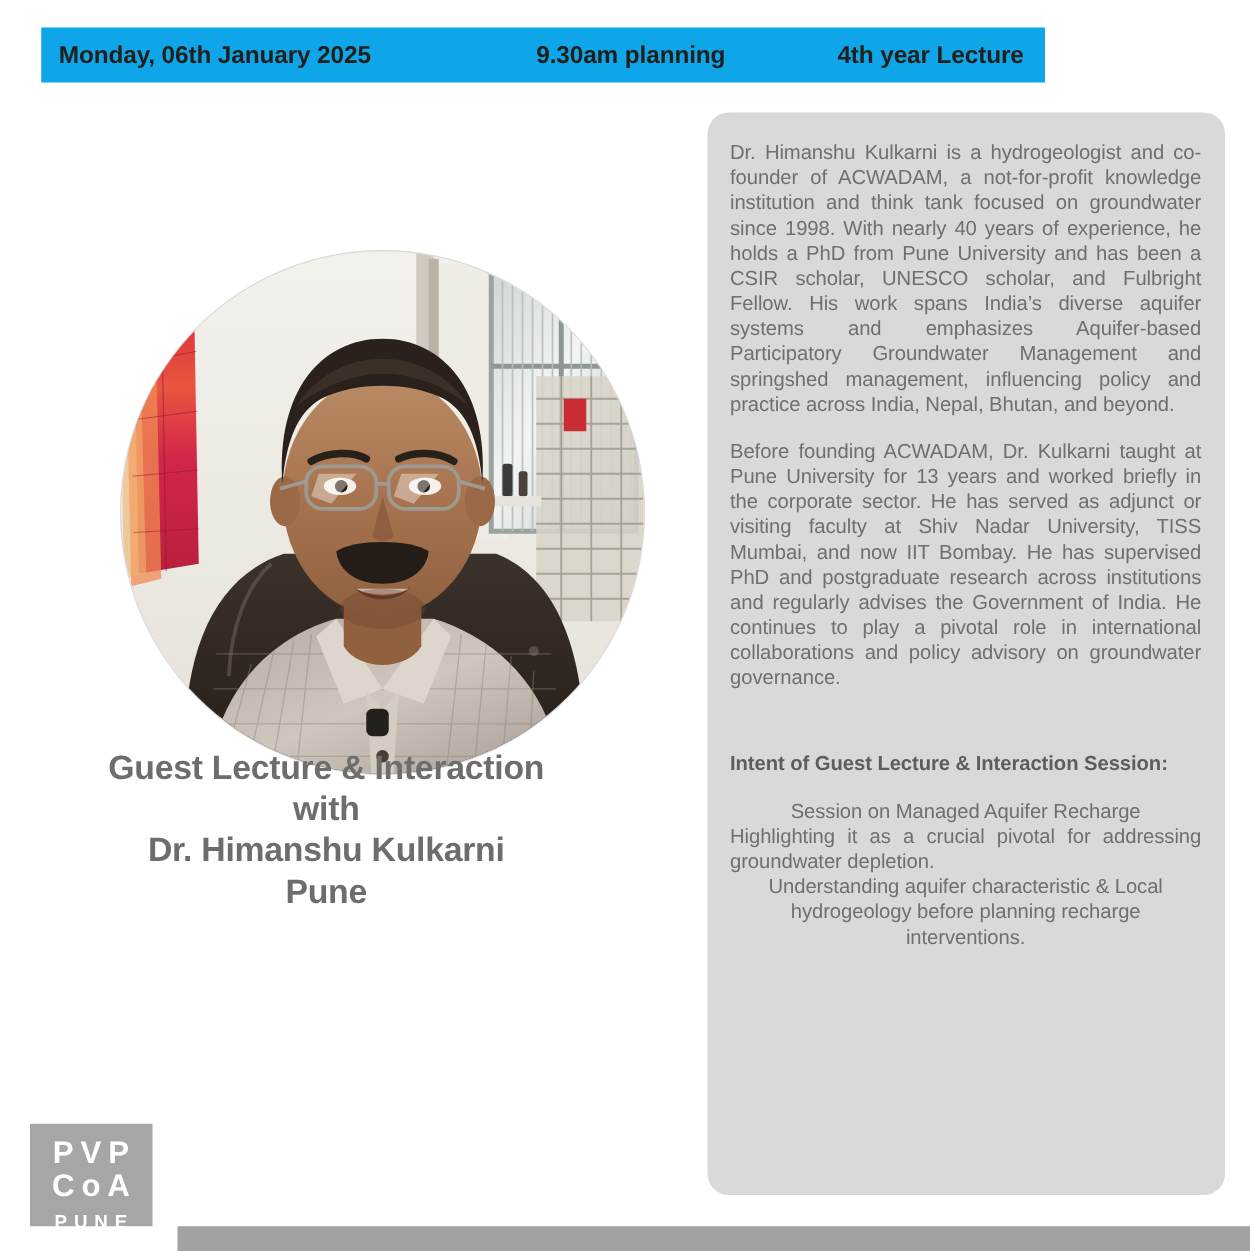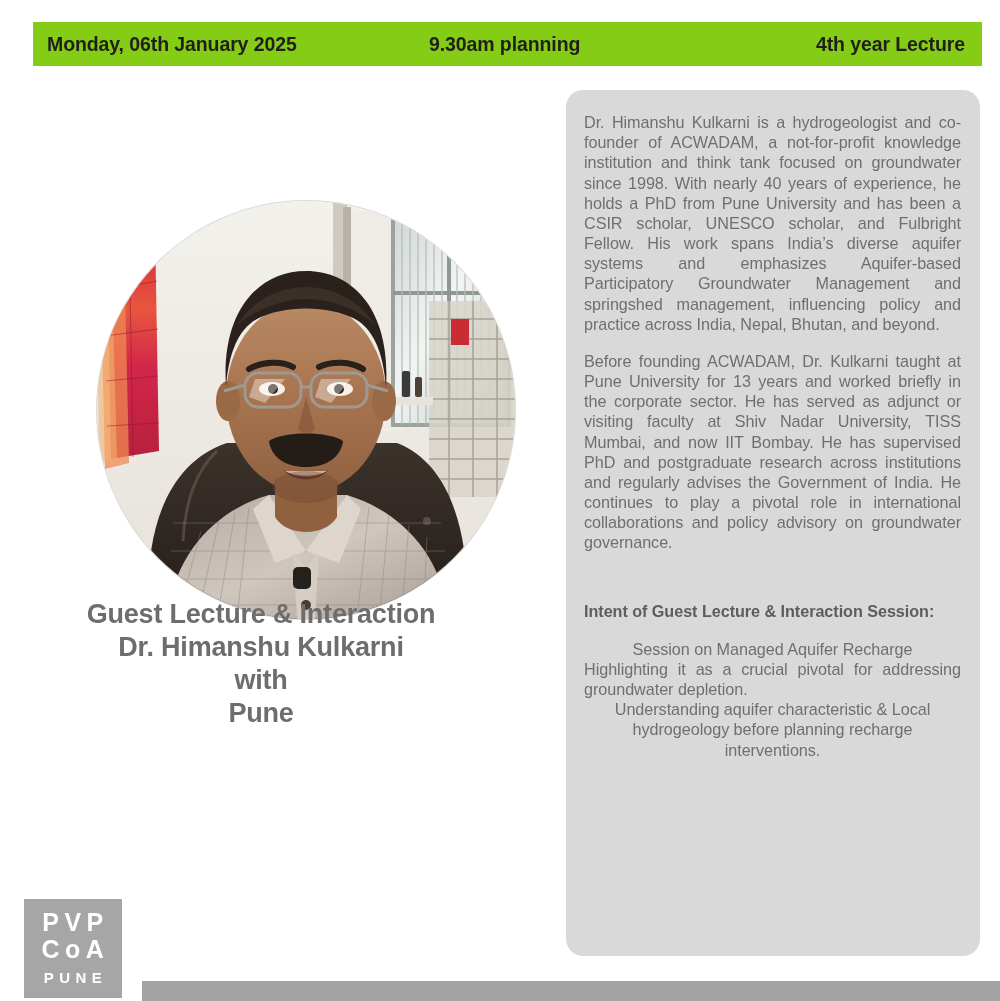--- a/index.html
+++ b/index.html
@@ -14,23 +14,23 @@
     overflow: hidden;
     font-family: "Liberation Sans", sans-serif;
     -webkit-font-smoothing: antialiased;
   }
 
   
   .banner {
     position: absolute;
     left: 33px;
     top: 22px;
-    width: 949px;
+    width: 803px;
     height: 44px;
-    background: #84cc16;
+    background: #0ea5e9;
     display: flex;
     align-items: center;
     box-sizing: border-box;
     padding: 0 17px 0 14px;
   }
   .banner-date {
     font-size: 19.5px;
     font-weight: bold;
     color: #221f1a;
     letter-spacing: -0.1px;
@@ -89,21 +89,21 @@
     letter-spacing: -0.2px;
   }
   .lecture-title .ln { display: block; }
 
   
   .logo {
     position: absolute;
     left: 24px;
     top: 899px;
     width: 98px;
-    height: 99px;
+    height: 82px;
     background: #a6a6a6;
     color: #ffffff;
     box-sizing: border-box;
     padding: 10px 0 0 0;
     text-align: center;
   }
   .logo-l1 {
     font-size: 25px;
     font-weight: bold;
     letter-spacing: 5.5px;
@@ -338,22 +338,22 @@
 
       <path d="M186 268 C196 282 222 282 232 268 C222 278 196 278 186 268 Z" fill="#5e3226"></path>
       <path d="M188 270 C198 276 220 276 230 270 Z" fill="#e8e2da" opacity="0.65"></path>
 
       <ellipse cx="209" cy="286" rx="34" ry="16" fill="#6d452e" opacity="0.35"></ellipse>
     </svg>
   </div>
 
   <div class="lecture-title">
     <span class="ln">Guest Lecture &amp; Interaction</span>
+    <span class="ln">with</span>
     <span class="ln">Dr. Himanshu Kulkarni</span>
-    <span class="ln">with</span>
     <span class="ln">Pune</span>
   </div>
 </div>
 
 <div class="logo">
   <div class="logo-l1">PVP</div>
   <div class="logo-l2">CoA</div>
   <div class="logo-l3">PUNE</div>
 </div>
 

